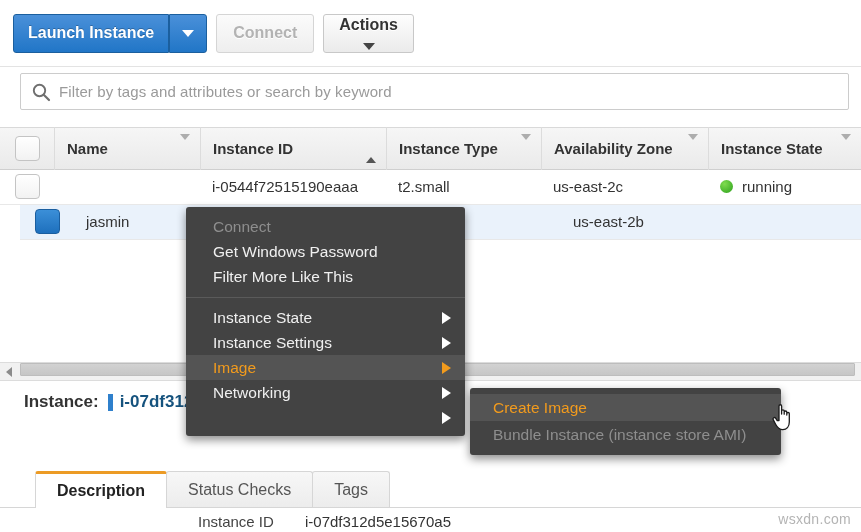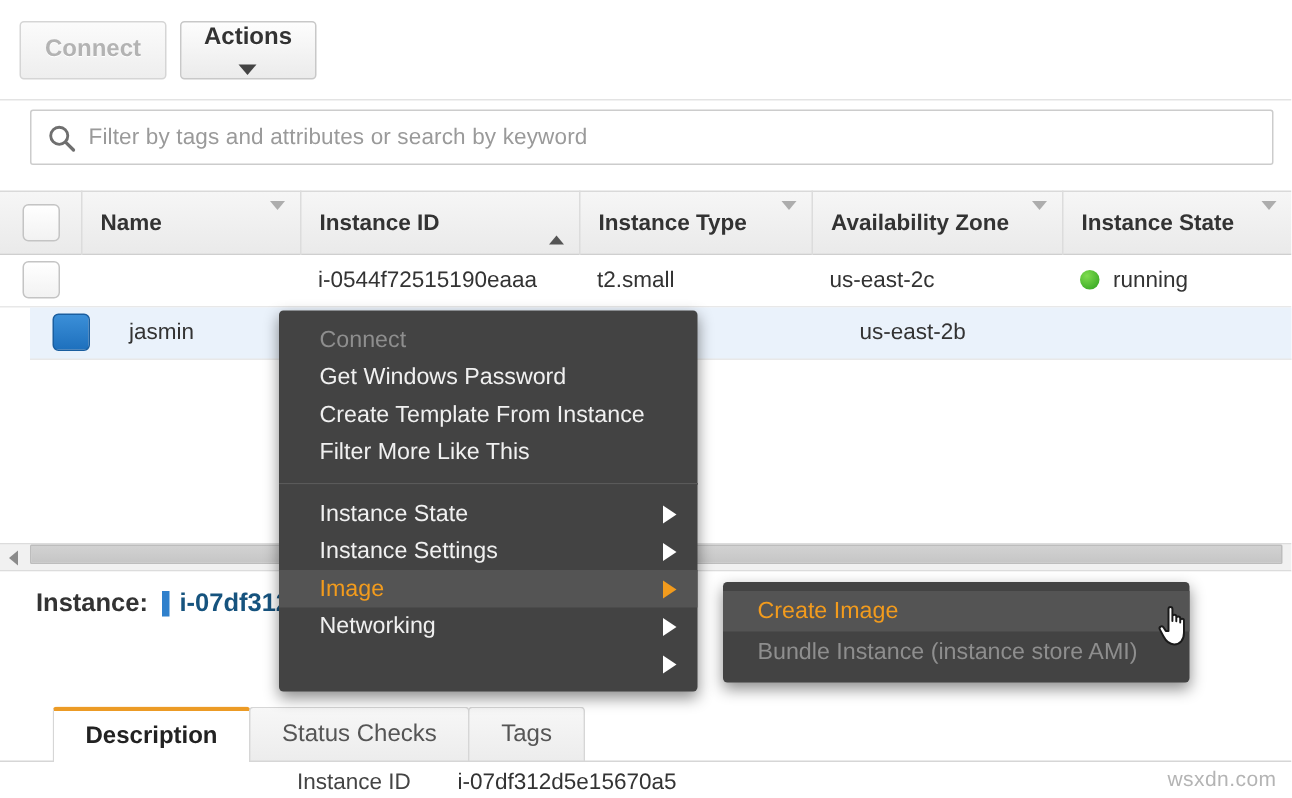--- a/index.html
+++ b/index.html
@@ -329,37 +329,44 @@
 
   .submenu {
     position: absolute;
     left: 470px; top: 388px;
     width: 311px;
     background: #434343;
     border-radius: 3px;
     box-shadow: 0 4px 10px rgba(0,0,0,.45);
     padding: 6px 0 7px 0;
     z-index: 60;
-    margin-left: 12px;
   }
   .submenu .mi { padding-left: 23px; height: 27px; }
 
   .cursor-hand {
     position: absolute;
     left: 770px; top: 400px;
     width: 26px; height: 32px;
     z-index: 90;
   }
 </style>
 </head>
 <body>
 
 <div id="app">
 
   <div class="toolbar">
+    <div class="btn-group">
+      <div class="btn btn-primary">
+        <span>Launch Instance</span>
+      </div>
+      <div class="btn btn-primary-caret">
+        <span class="caret-down white"></span>
+      </div>
+    </div>
     <div class="btn btn-disabled">
       <span>Connect</span>
     </div>
     <div class="btn btn-default">
       <span>Actions</span>
       <span class="caret-down dark"></span>
     </div>
   </div>
 
   <div class="searchwrap">
@@ -462,23 +469,20 @@
   </div>
 
   <div class="ctxmenu">
     <div class="mi disabled">
       <span>Connect</span>
     </div>
     <div class="mi">
       <span>Get Windows Password</span>
     </div>
     <div class="mi">
-      <span>Create Template From Instance</span>
-    </div>
-    <div class="mi">
       <span>Filter More Like This</span>
     </div>
     <div class="msep"></div>
     <div class="mi">
       <span>Instance State</span>
       <span class="submark"></span>
     </div>
     <div class="mi">
       <span>Instance Settings</span>
       <span class="submark"></span>

